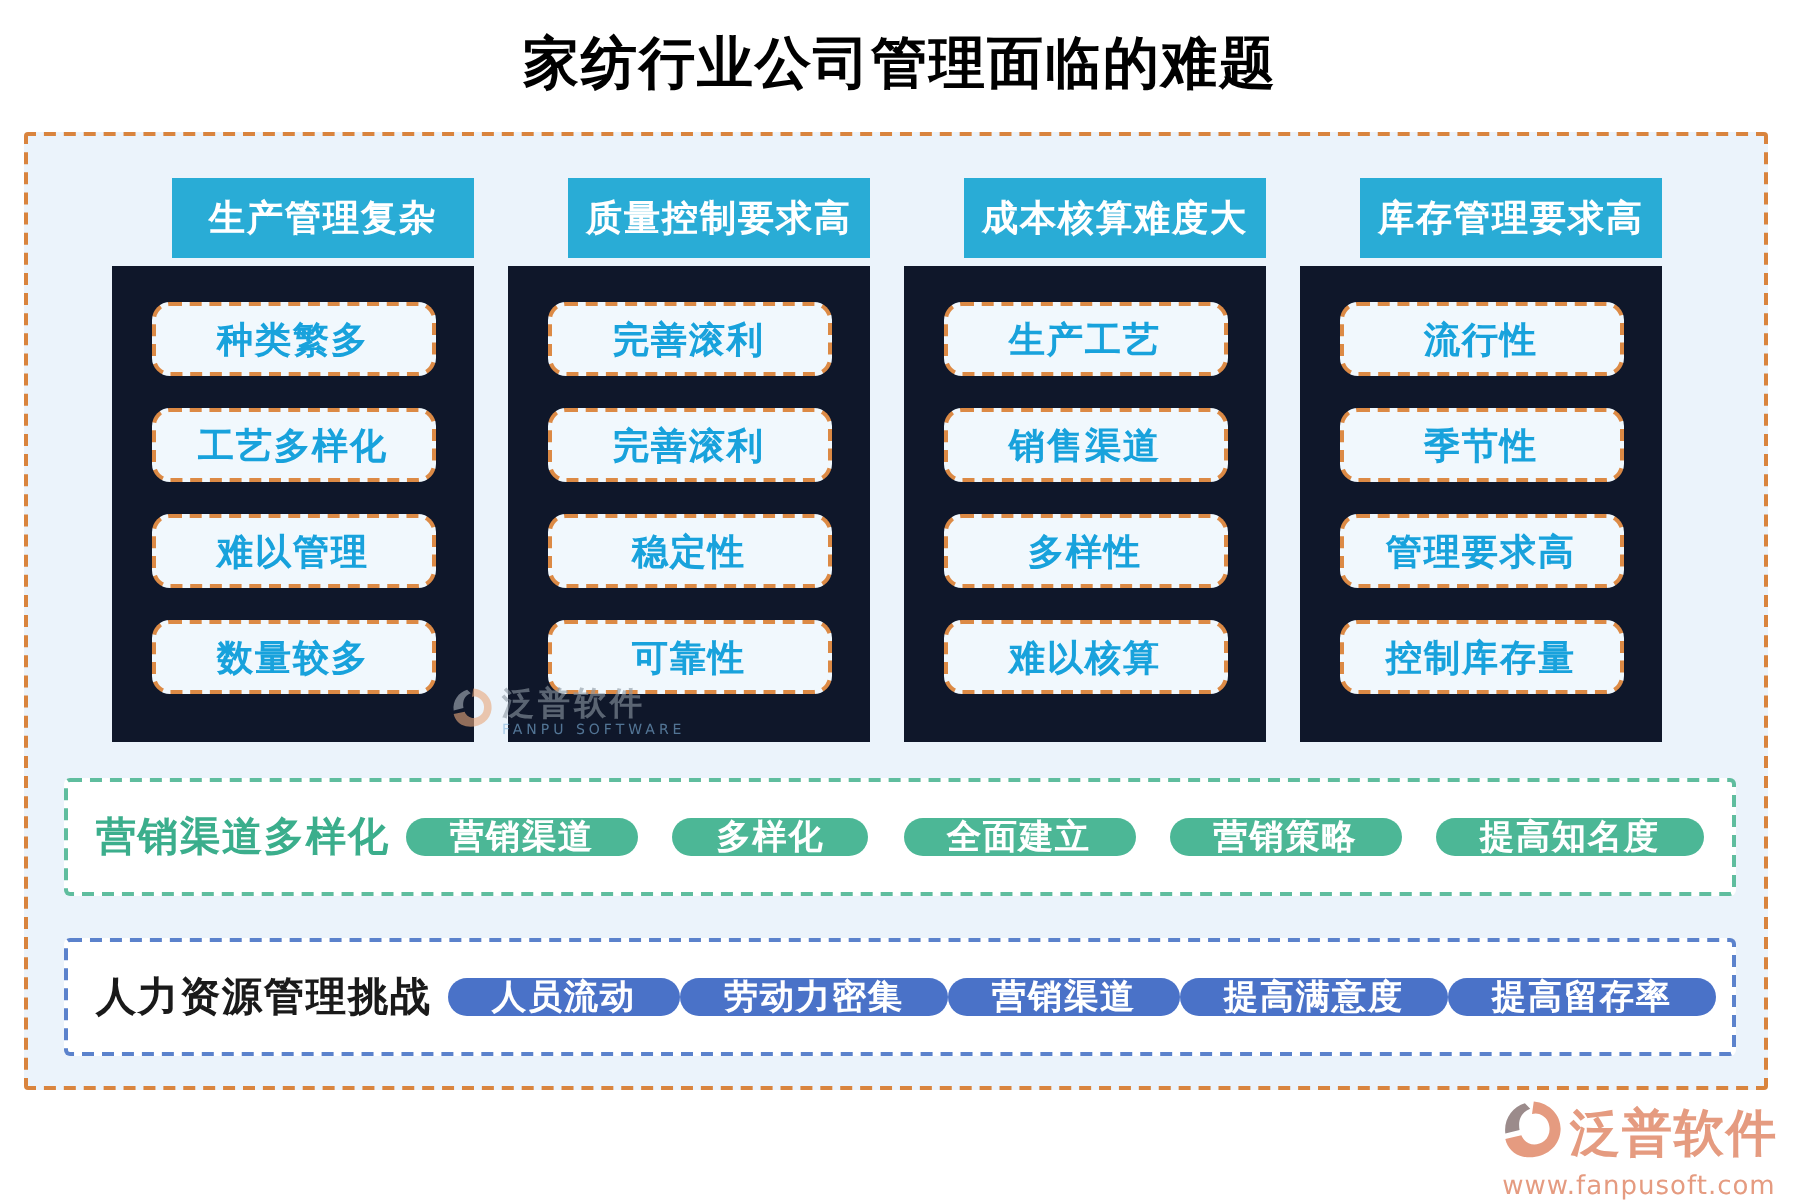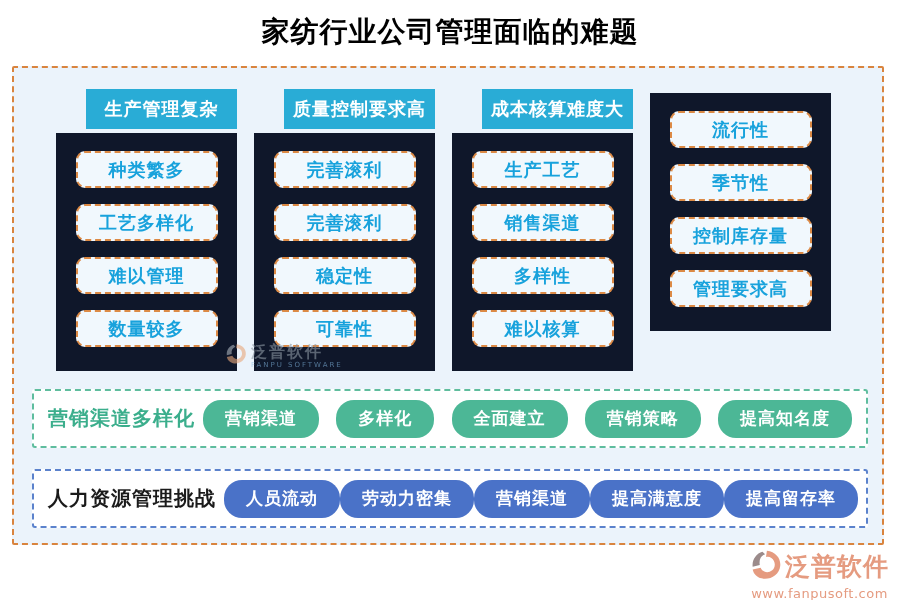--- a/index.html
+++ b/index.html
@@ -40,21 +40,21 @@
     box-sizing:border-box;display:flex;align-items:center;padding:0 14px;
     border-radius:3px;
   }
   .band-green{top:321px;border:2px dashed #5FBD9E;}
   .band-blue{top:401px;border:2px dashed #5B82CC;}
   .band-label{font-size:20px;font-weight:bold;white-space:nowrap;letter-spacing:1px;}
   .band-green .band-label{color:#3BAE8C;}
   .band-blue .band-label{color:#1a1a1a;}
   .pills{flex:1;display:flex;justify-content:space-between;align-items:center;margin-left:8px;}
   .pill{
-    height:38px;border-radius:18px;color:#fff;font-weight:bold;font-size:17px;
+    height:19px;border-radius:18px;color:#fff;font-weight:bold;font-size:17px;
     display:flex;align-items:center;justify-content:center;
     padding:0 22px;min-width:52px;letter-spacing:1px;white-space:nowrap;
   }
   .band-green .pill{background:#4CB796;}
   .band-blue .pill{background:#4A72C8;}
   .watermark{
     position:absolute;left:211px;top:275px;display:flex;align-items:center;gap:4px;
     opacity:0.6;pointer-events:none;
   }
   .wm-texts{display:flex;flex-direction:column;line-height:1;}
@@ -101,25 +101,26 @@
       <div class="col-header">成本核算难度大</div>
       <div class="col-panel">
         <div class="item">生产工艺</div>
         <div class="item">销售渠道</div>
         <div class="item">多样性</div>
         <div class="item">难以核算</div>
       </div>
     </div>
 
     <div class="column">
+      <div class="col-header">库存管理要求高</div>
       <div class="col-panel">
         <div class="item">流行性</div>
         <div class="item">季节性</div>
+        <div class="item">管理要求高</div>
         <div class="item">控制库存量</div>
-        <div class="item">管理要求高</div>
       </div>
     </div>
 
   </div>
 
   <div class="band band-green">
     <div class="band-label">营销渠道多样化</div>
     <div class="pills">
       <div class="pill">营销渠道</div>
       <div class="pill">多样化</div>

